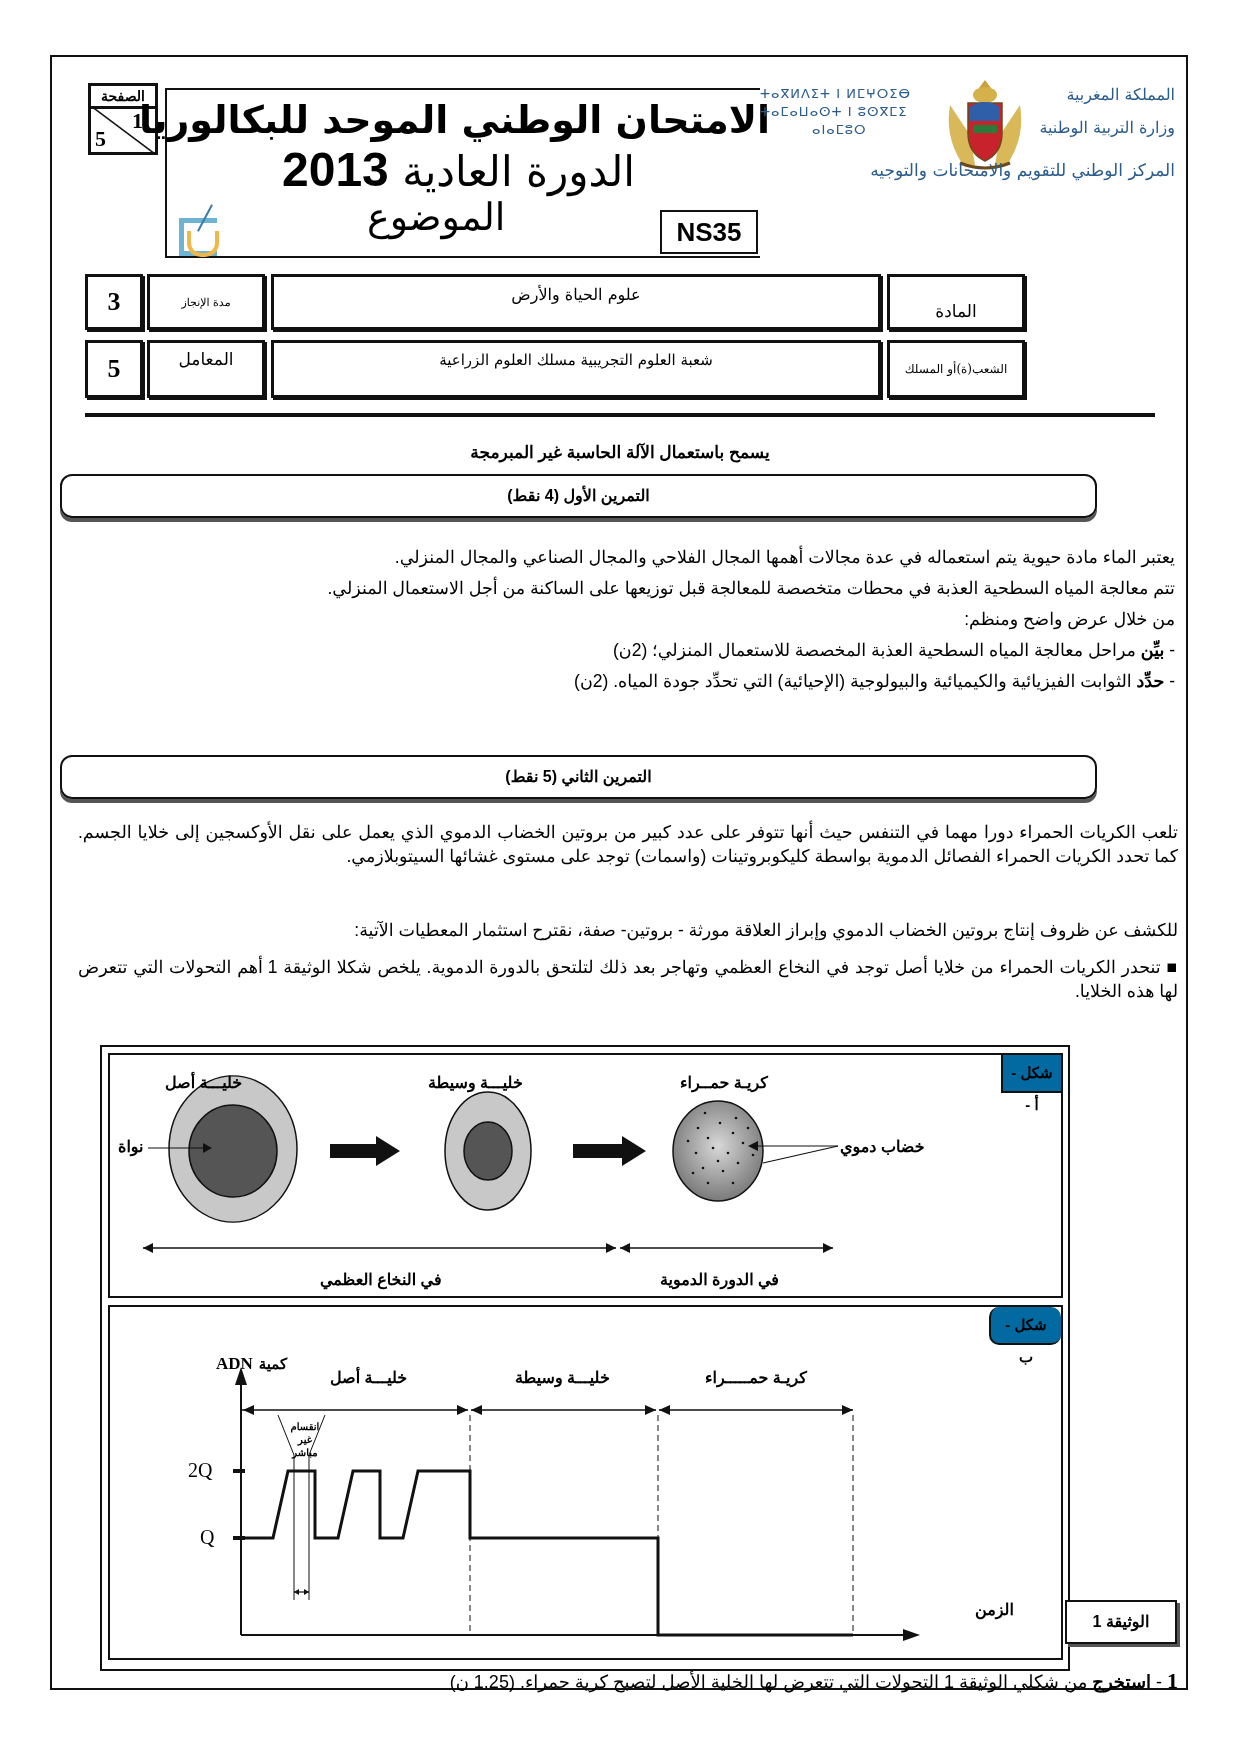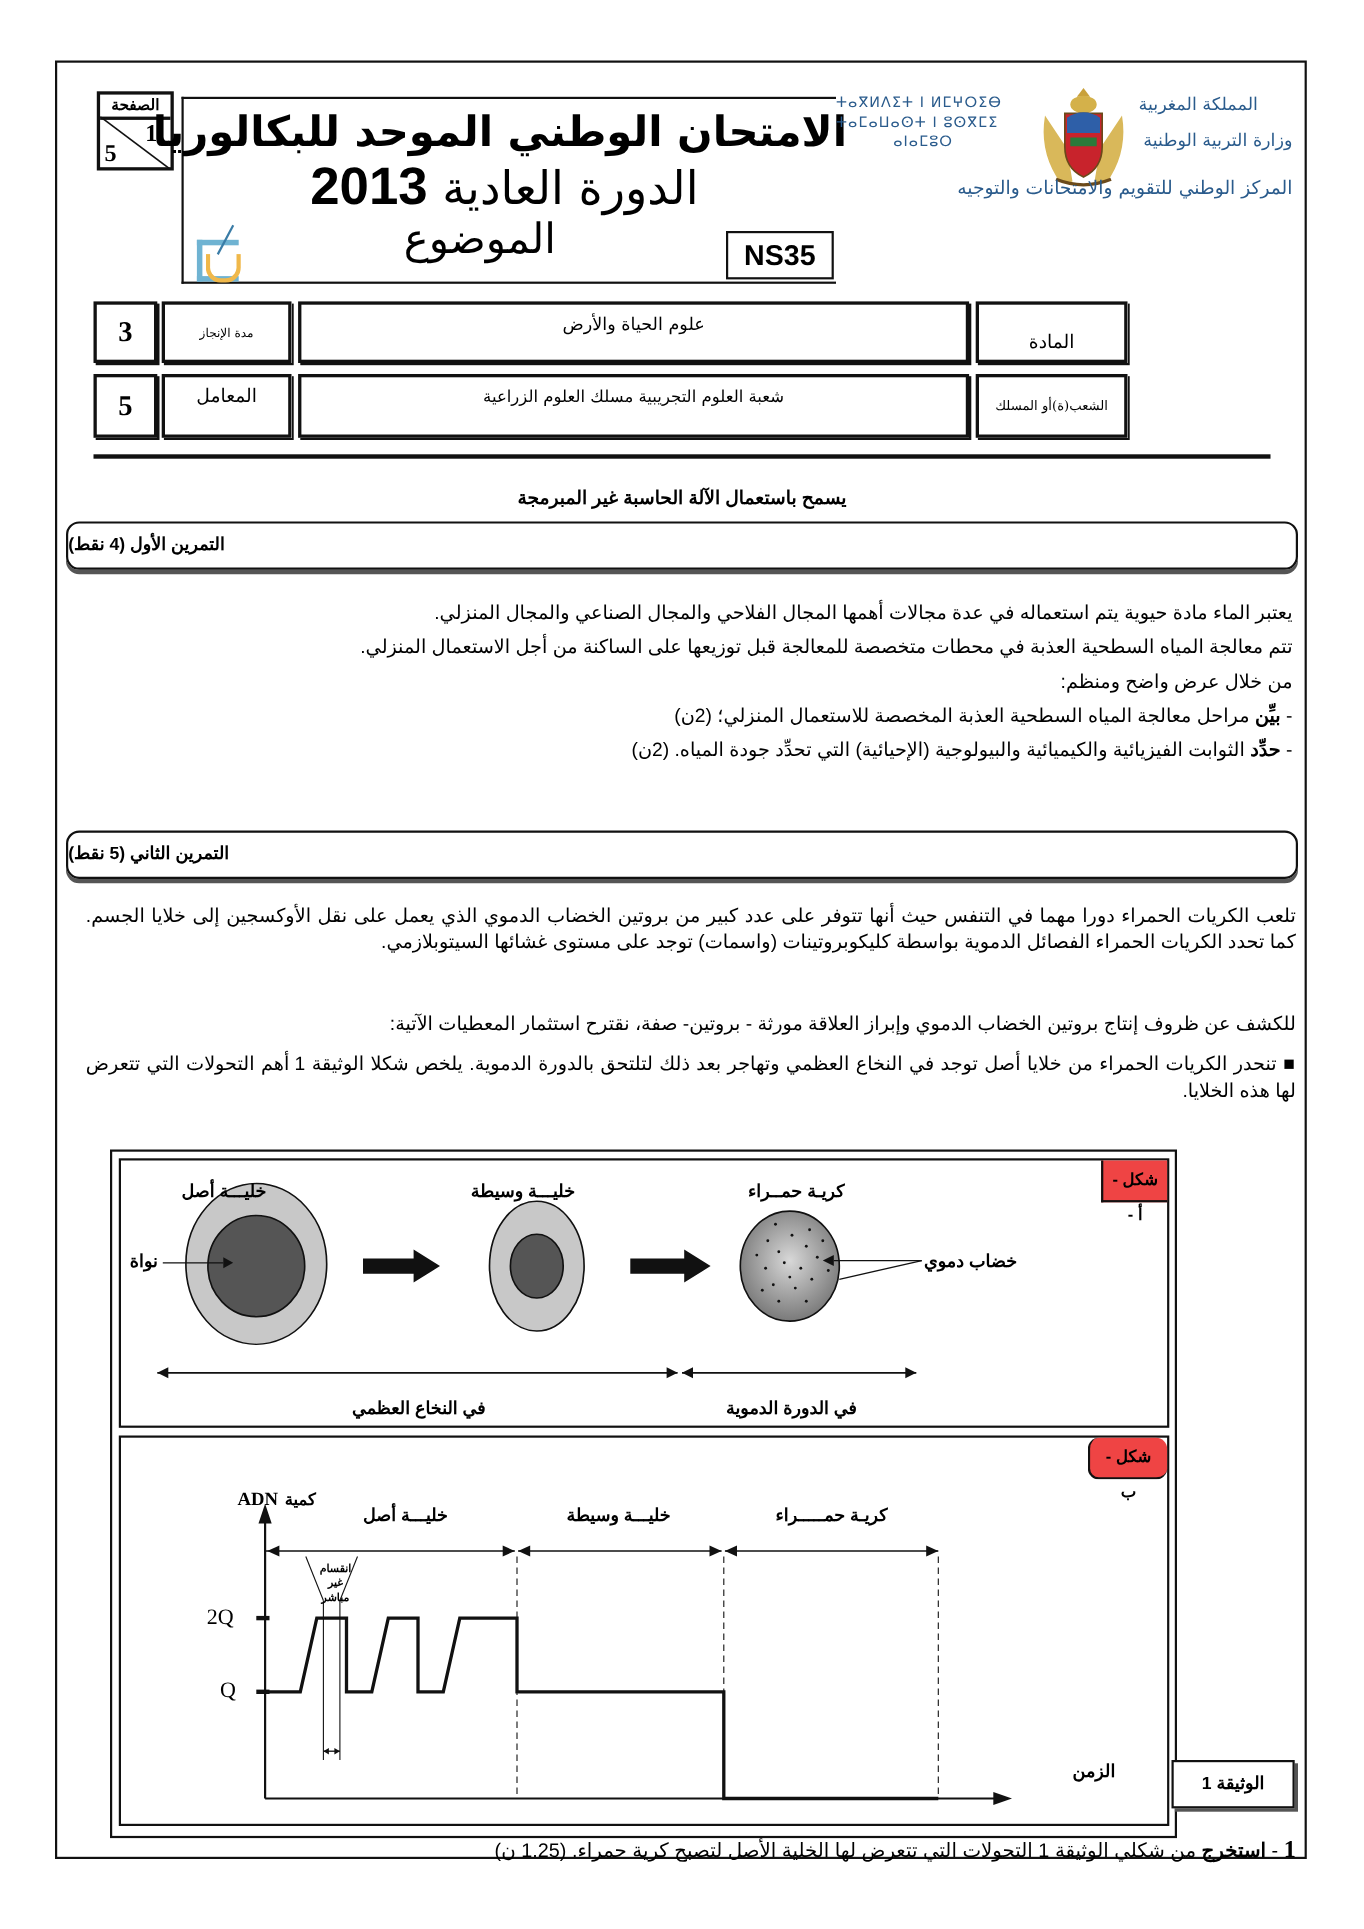--- a/index.html
+++ b/index.html
@@ -21,43 +21,43 @@
   .title2 .year { font-family:"Liberation Sans", sans-serif; font-weight:bold; font-size:48px; }
   .title3 { position:absolute; left:200px; top:105px; font-size:38px; font-family:"DejaVu Serif", serif; direction:rtl; }
   .logo { position:absolute; left:12px; top:128px; width:38px; height:38px; border:5px solid #6fb3d2; border-right:none; border-bottom-width:5px; box-sizing:border-box; }
   .logo .c { position:absolute; left:3px; top:8px; width:24px; height:22px; border:4px solid #f0b84a; border-top:none; border-radius:0 0 14px 14px; }
   .logo .s { position:absolute; left:20px; top:-20px; width:2px; height:30px; background:#3a7ca6; transform:rotate(28deg); }
   .ns { left:660px; top:210px; width:98px; height:44px; border:2px solid #111; box-sizing:border-box; font-family:"Liberation Sans", sans-serif; font-weight:bold; font-size:26px; text-align:center; line-height:40px; }
 
   
   .tif { left:760px; top:85px; font-size:13px; color:#2a5b8c; line-height:18px; font-family:"DejaVu Sans", sans-serif; letter-spacing:1px; }
   .emblem { left:940px; top:75px; width:90px; height:100px; }
-  .min1 { left:1035px; top:85px; width:140px; text-align:left; color:#2a5b8c; font-size:16px; direction:rtl; font-family:"DejaVu Serif", serif; }
+  .min1 { left:1035px; top:85px; width:140px; text-align:right; color:#2a5b8c; font-size:16px; direction:rtl; font-family:"DejaVu Serif", serif; }
   .min2 { left:1020px; top:118px; width:155px; text-align:right; color:#2a5b8c; font-size:16px; direction:rtl; font-family:"DejaVu Serif", serif; }
   .min3 { left:770px; top:160px; width:405px; text-align:right; color:#2a5b8c; font-size:17px; direction:rtl; font-family:"DejaVu Serif", serif; white-space:nowrap; }
 
   
   .cell { position:absolute; border:3px solid #111; box-sizing:border-box; display:flex; align-items:center; justify-content:center; font-family:"DejaVu Serif", serif; direction:rtl; text-align:center; }
   .cell.shadow { box-shadow:2px 2px 0 #111; }
   .num { font-family:"Liberation Serif", serif; font-weight:bold; font-size:26px; }
   .hr-under { left:85px; top:413px; width:1070px; height:4px; background:#111; }
 
   .calc { left:0; width:1240px; top:442px; text-align:center; font-weight:bold; font-size:17px; direction:rtl; font-family:"Liberation Sans", sans-serif; }
 
-  .exbox { position:absolute; left:60px; width:1120px; height:44px; border:2px solid #111; border-radius:12px; box-sizing:border-box; box-shadow:0 4px 0 #555; text-align:left; line-height:40px; font-weight:bold; font-size:16px; font-family:"Liberation Sans", sans-serif; direction:rtl; }
+  .exbox { position:absolute; left:60px; width:1037px; height:44px; border:2px solid #111; border-radius:12px; box-sizing:border-box; box-shadow:0 4px 0 #555; text-align:center; line-height:40px; font-weight:bold; font-size:16px; font-family:"Liberation Sans", sans-serif; direction:rtl; }
 
   .para { position:absolute; right:65px; direction:rtl; text-align:right; font-family:"Liberation Sans", sans-serif; font-size:17.5px; line-height:31px; }
   .para2 { position:absolute; right:62px; left:78px; direction:rtl; text-align:justify; font-family:"Liberation Sans", sans-serif; font-size:17.5px; line-height:24px; }
   b { font-weight:bold; }
 
   
   .docouter { left:100px; top:1045px; width:970px; height:626px; border:2px solid #111; box-sizing:border-box; }
   .figA { left:108px; top:1053px; width:955px; height:245px; border:2px solid #111; box-sizing:border-box; }
   .figB { left:108px; top:1305px; width:955px; height:355px; border:2px solid #111; box-sizing:border-box; }
-  .figlabel { position:absolute; right:0; top:0; border-left:2px solid #111; border-bottom:2px solid #111; padding:2px 8px; font-weight:bold; font-size:15px; font-family:"Liberation Sans", sans-serif; direction:rtl; background:#ef4444; height:38px; box-sizing:border-box; line-height:32px; width:58px; text-align:center; }
+  .figlabel { position:absolute; right:0; top:0; border-left:2px solid #111; border-bottom:2px solid #111; padding:2px 8px; font-weight:bold; font-size:15px; font-family:"Liberation Sans", sans-serif; direction:rtl; background:#0369a1; height:38px; box-sizing:border-box; line-height:32px; width:58px; text-align:center; }
   .doclabel { left:1065px; top:1600px; width:112px; height:44px; border:2px solid #111; box-sizing:border-box; box-shadow:3px 3px 0 #555; background:#fff; font-weight:bold; font-size:16px; text-align:center; line-height:40px; direction:rtl; font-family:"Liberation Sans", sans-serif; }
   .lbl { font-weight:bold; font-family:"Liberation Sans", sans-serif; font-size:16px; direction:rtl; white-space:nowrap; }
   .q1 { right:62px; top:1668px; font-family:"Liberation Sans", sans-serif; font-size:18px; direction:rtl; }
   .q1 .n { font-family:"Liberation Serif", serif; font-weight:bold; font-size:22px; }
 </style>
 </head>
 <body>
 
 <div class="frame"></div>
 

